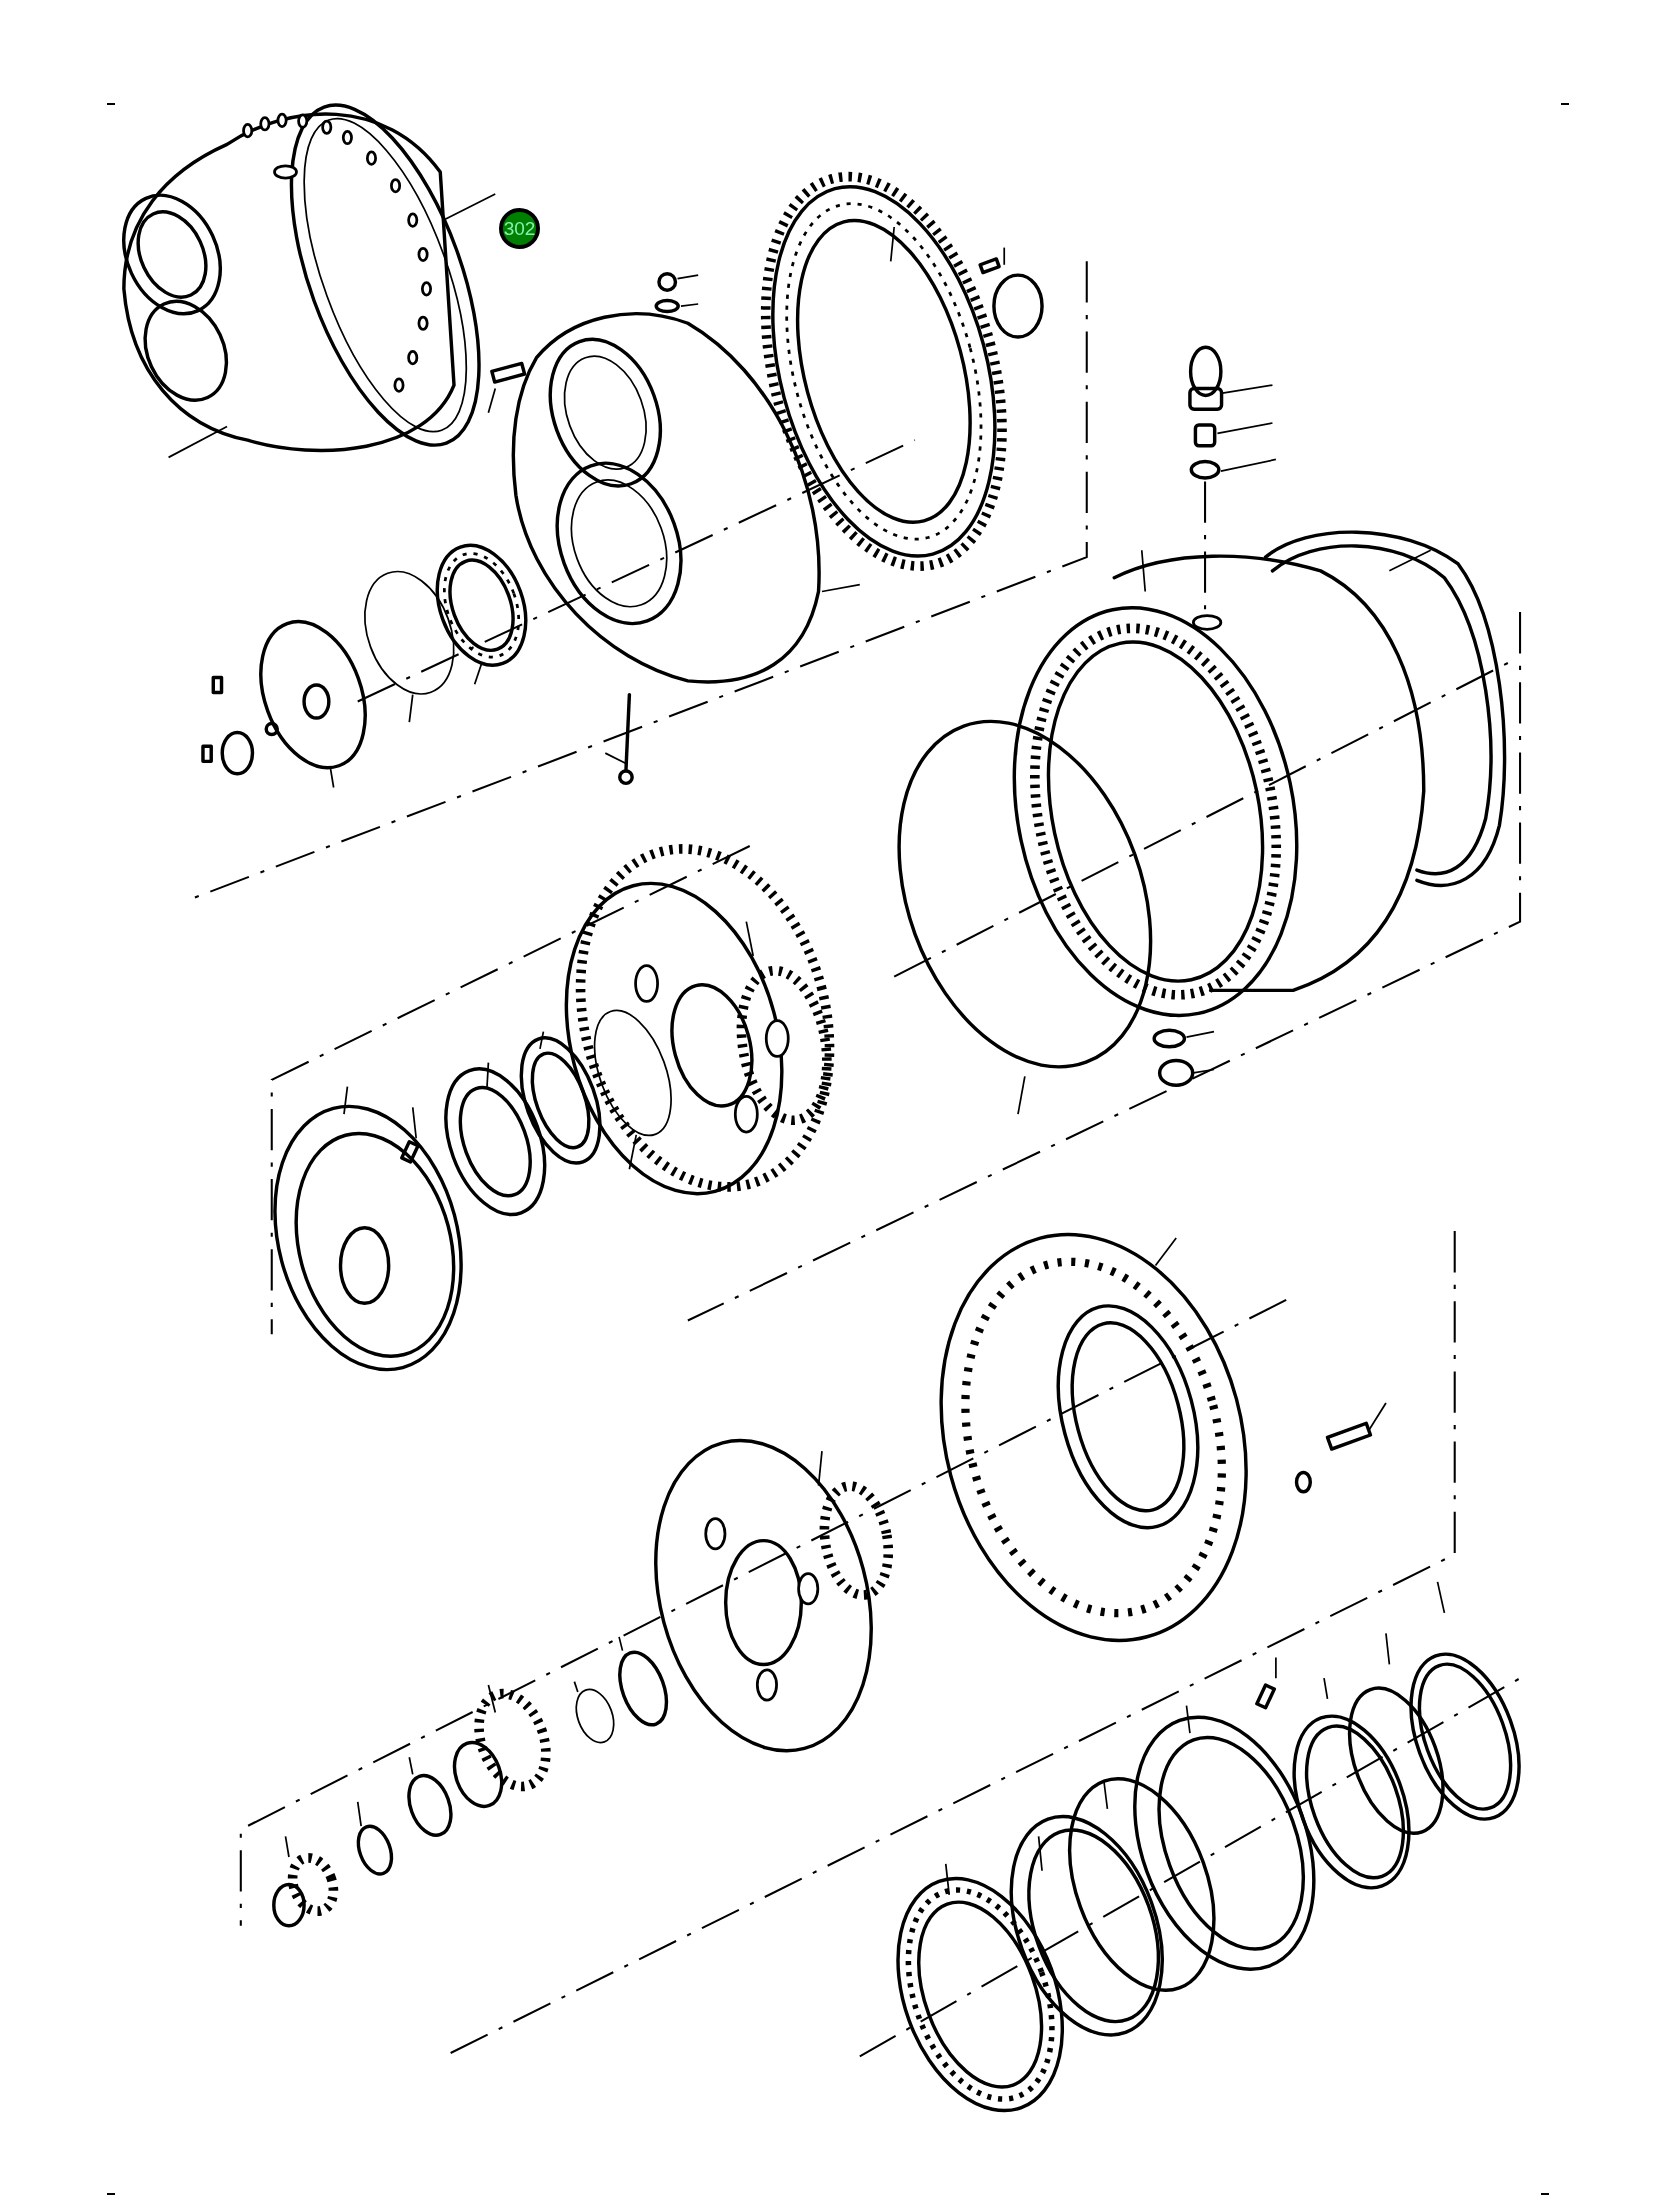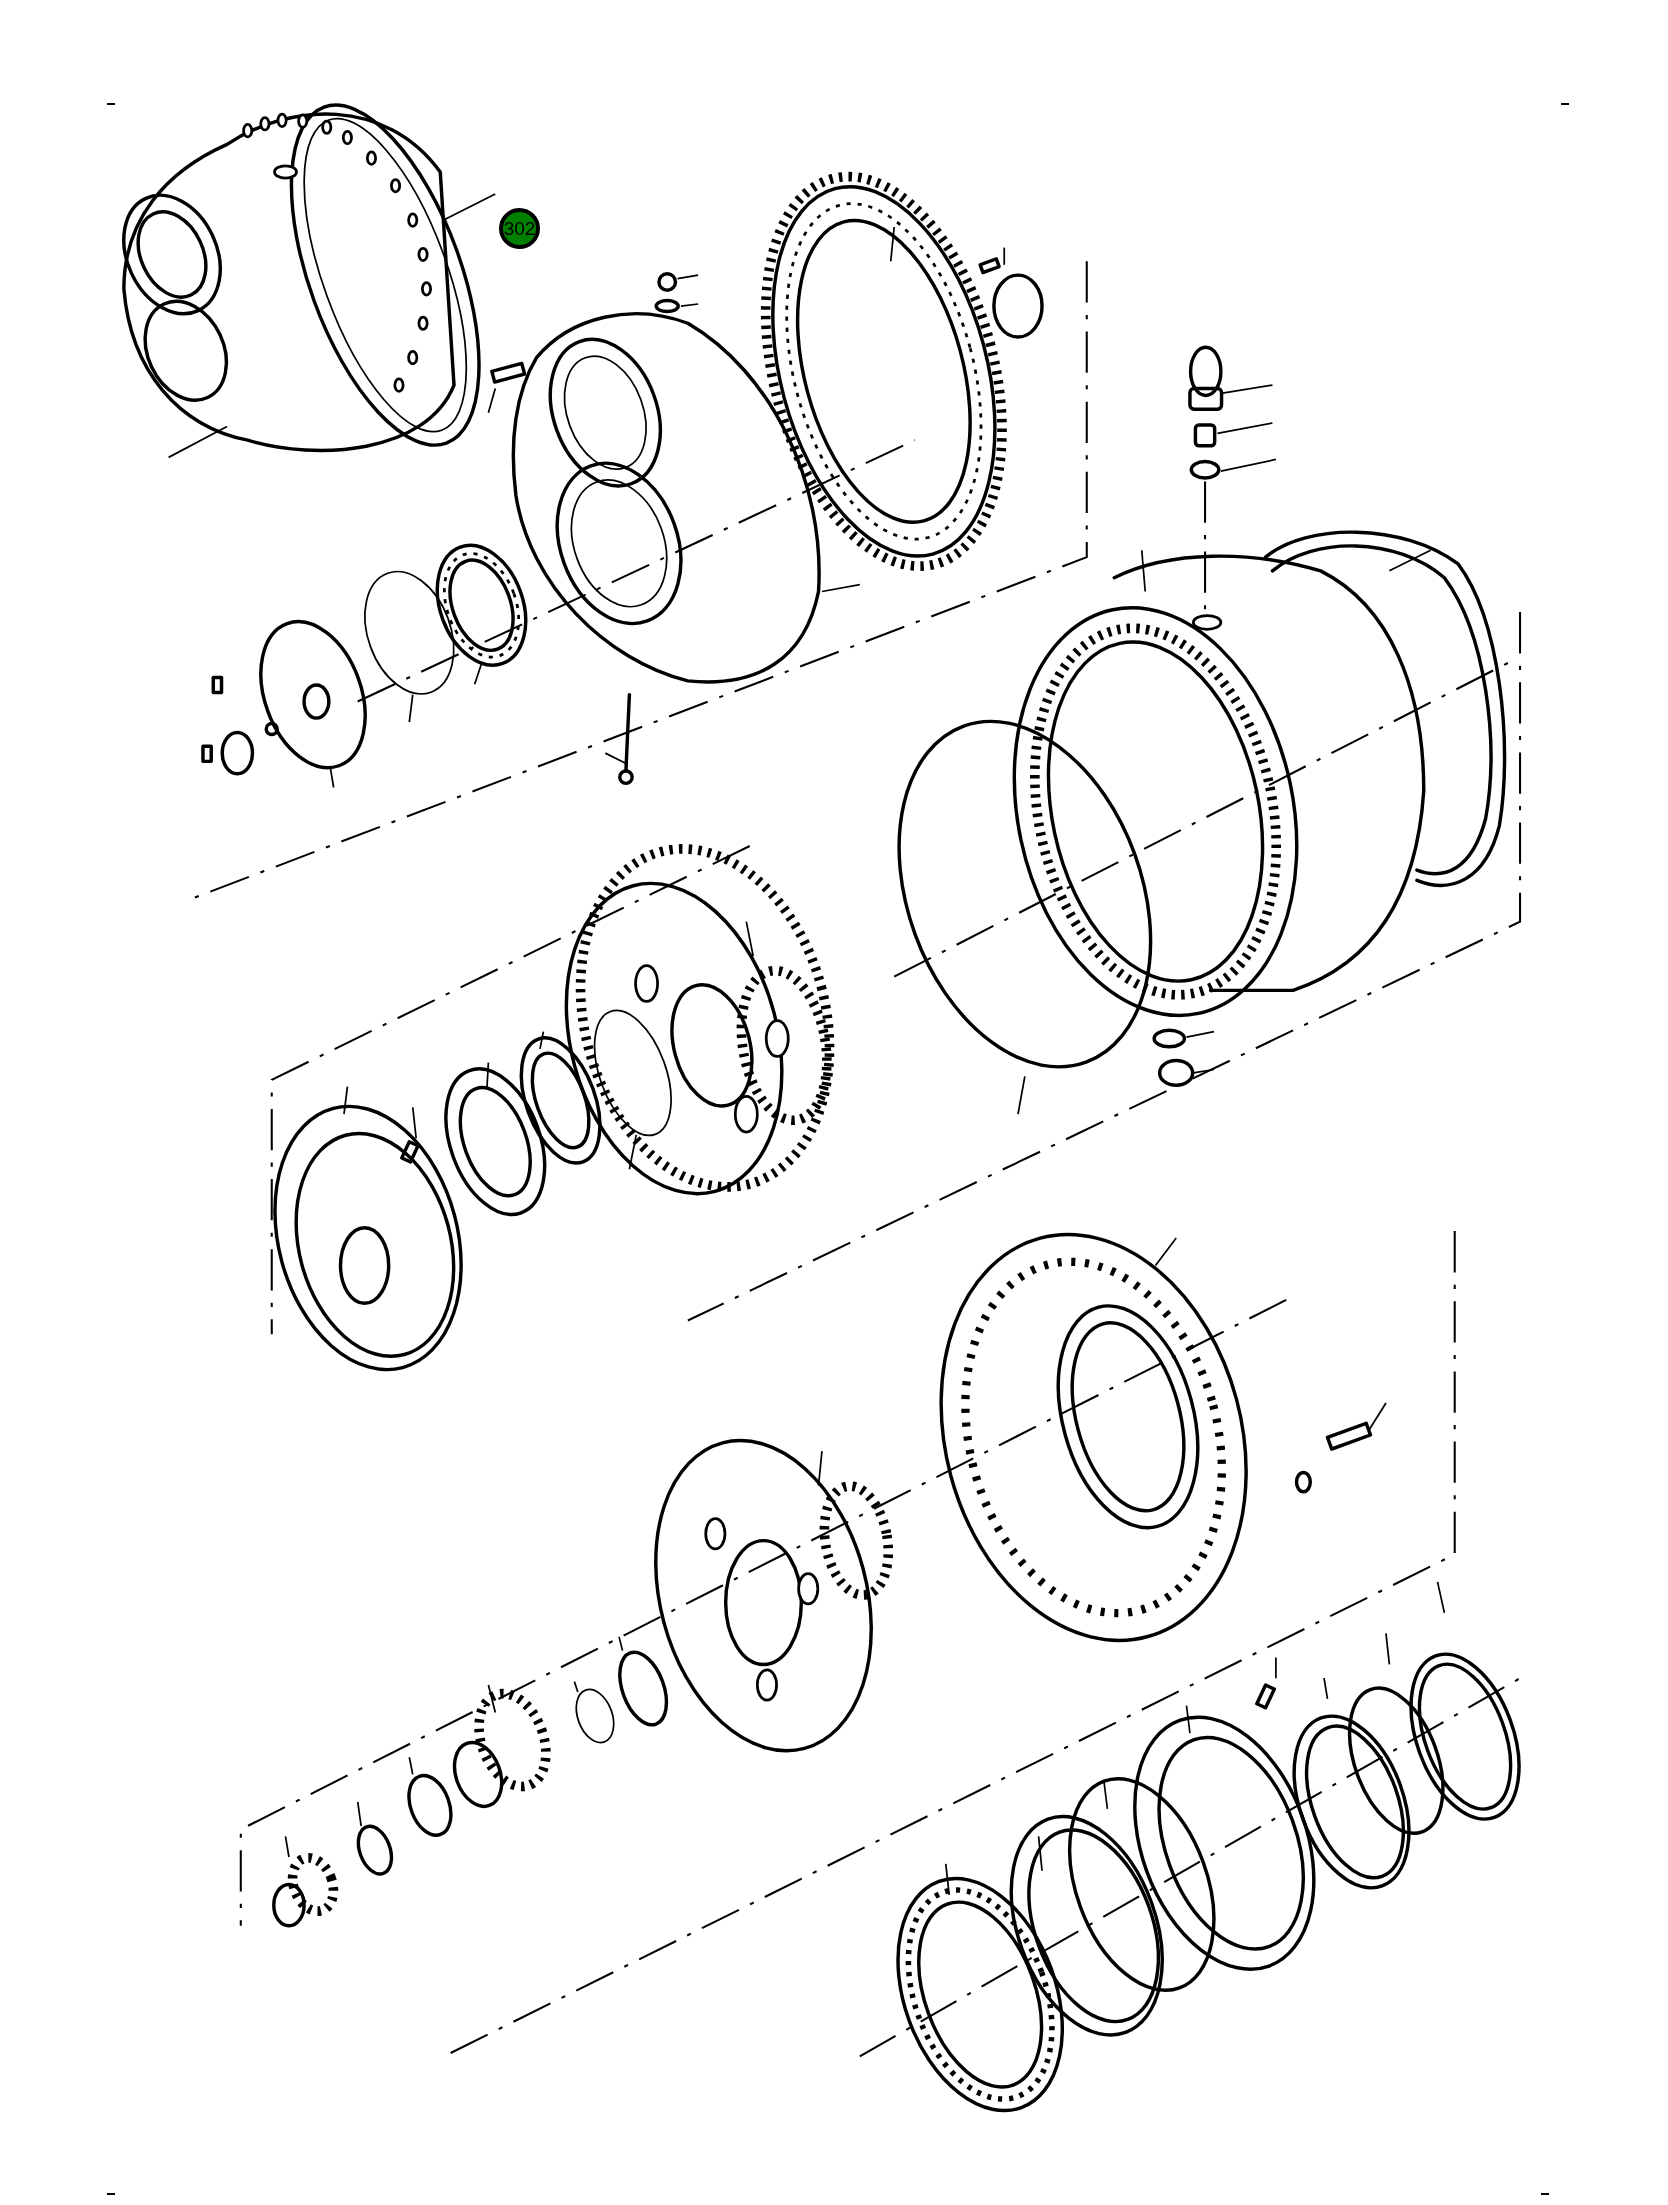--- a/index.html
+++ b/index.html
@@ -5,21 +5,21 @@
   html, body { margin:0; padding:0; background:#ffffff; }
   body { width:1668px; height:2205px; position:relative; overflow:hidden; font-family:"Liberation Sans", sans-serif; }
   #drawing { position:absolute; left:0; top:0; width:1668px; height:2205px; }
   .ln { fill:none; stroke:#000; stroke-width:5; stroke-linecap:round; stroke-linejoin:round; }
   .thin { fill:none; stroke:#000; stroke-width:2.5; }
   .leader { fill:none; stroke:#000; stroke-width:2.5; }
   .axis { fill:none; stroke:#000; stroke-width:3; stroke-dasharray:60 18 6 18; }
   .tooth { fill:none; stroke:#000; stroke-width:4; stroke-dasharray:6 10; }
   .teeth-heavy { fill:none; stroke:#000; stroke-width:14; stroke-dasharray:5 9; }
   .hole { fill:#fff; stroke:#000; stroke-width:4; }
-  .callout { position:absolute; width:41px; height:41px; border-radius:50%; background:#008000; border:4.1px solid #000; box-sizing:border-box; color:#000000; font-size:19px; display:flex; align-items:center; justify-content:center; cursor:pointer; }
+  .callout { position:absolute; width:41px; height:41px; border-radius:50%; background:#008000; border:4.1px solid #000; box-sizing:border-box; color:#86efac; font-size:19px; display:flex; align-items:center; justify-content:center; cursor:pointer; }
   .tick { position:absolute; width:8.3px; height:2.1px; background:#000; }
 </style>
 </head>
 <body>
 
 <div class="tick" style="left:107px;top:103px;"></div>
 <div class="tick" style="left:1561px;top:103px;"></div>
 <div class="tick" style="left:107px;top:2193px;"></div>
 <div class="tick" style="left:1541px;top:2193px;"></div>
 

